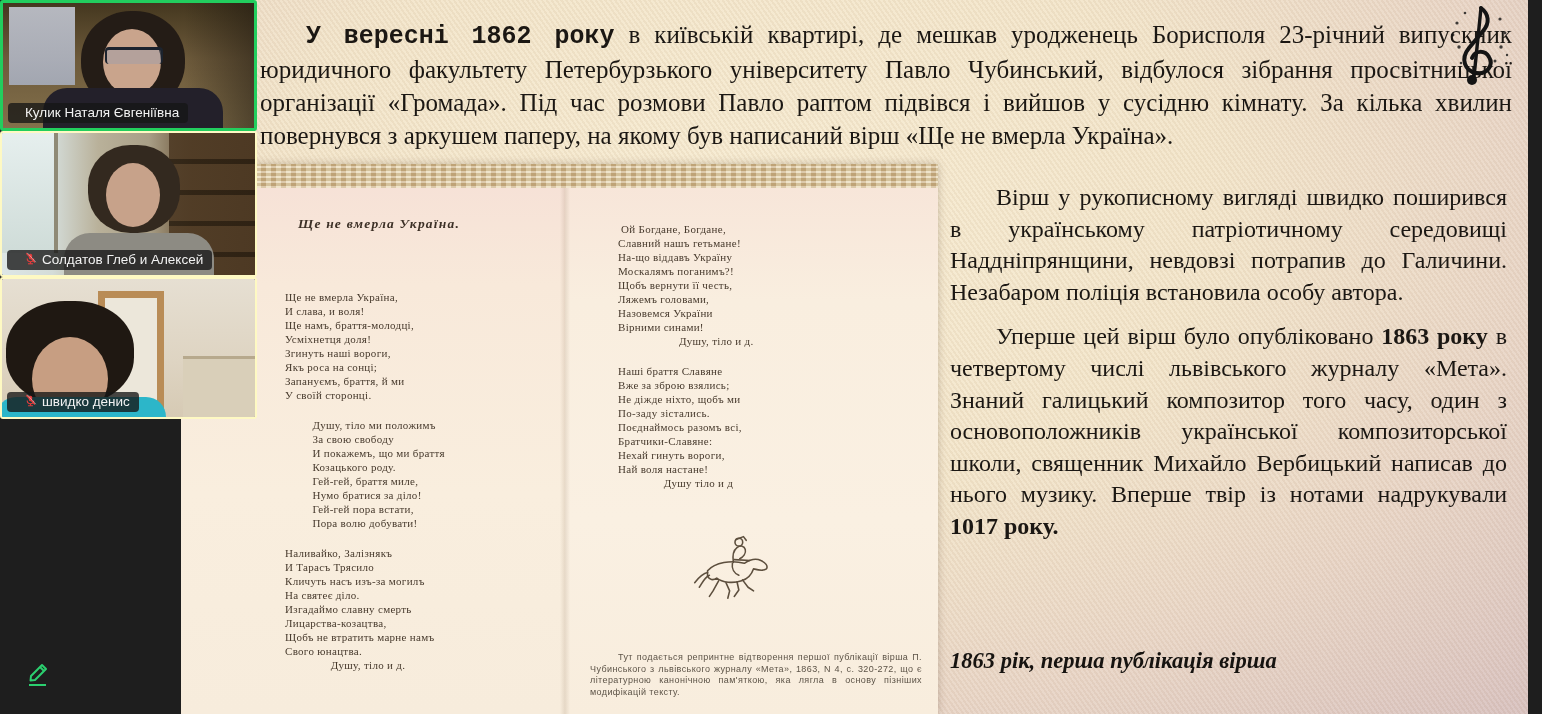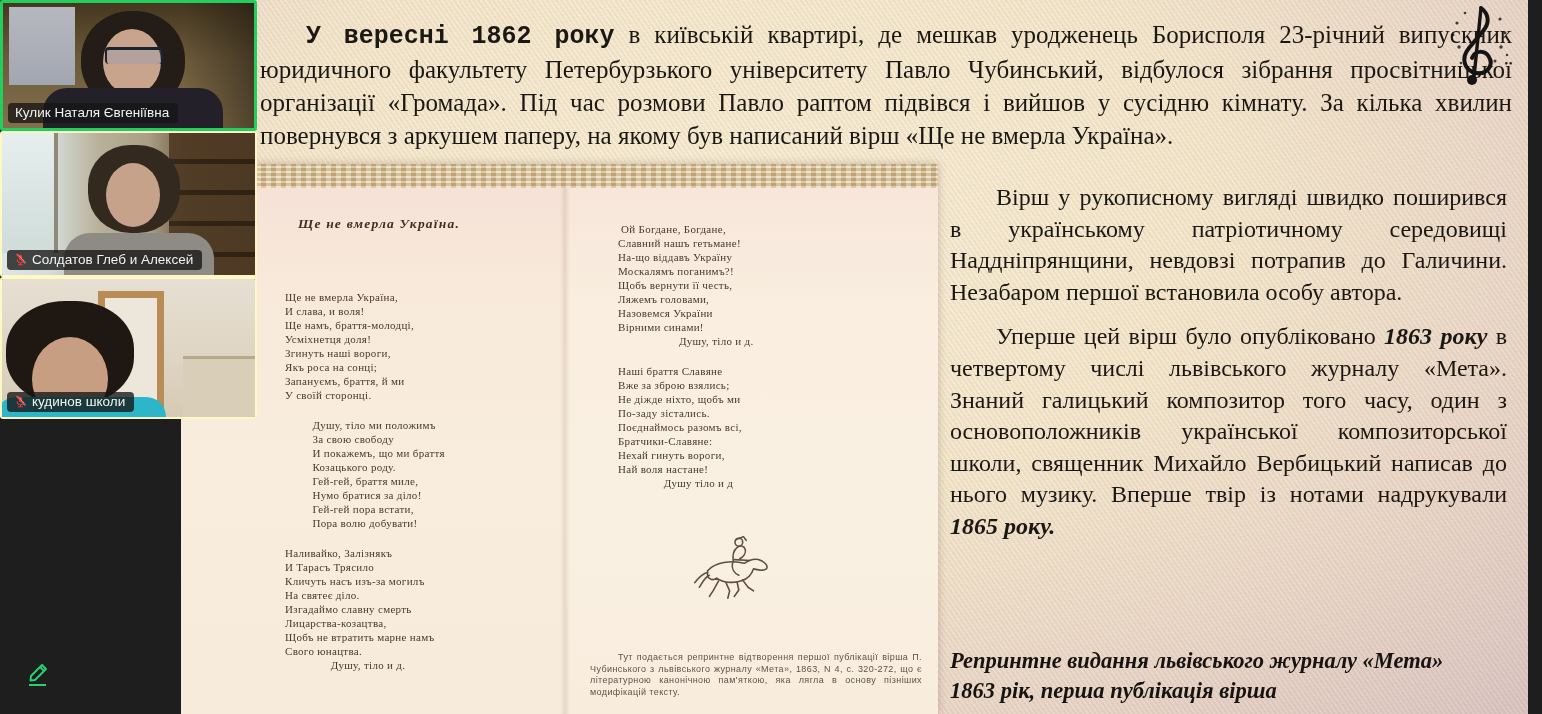--- a/index.html
+++ b/index.html
@@ -61,21 +61,21 @@
     position:absolute;left:25px;top:488px;width:332px;
     font-family:"Liberation Sans","DejaVu Sans",sans-serif;
     font-size:9px;line-height:11.5px;color:#5c5347;text-align:justify;text-indent:28px;
     letter-spacing:.4px;
   }
 
   
   .rcol{position:absolute;left:769px;top:182px;width:557px;color:#1b1713;}
   .rcol p{margin:0;font-size:24px;line-height:31.6px;text-align:justify;text-indent:46px;}
   .rcol p+p{margin-top:13px;}
-  .rcol .bold{font-weight:bold;font-style:italic;}
+  .rcol .bold{font-weight:bold;}
   .caption{
     position:absolute;left:769px;top:646px;width:580px;
     font-size:22.5px;line-height:30px;font-weight:bold;font-style:italic;color:#161310;
   }
 
   
   .videos{position:absolute;left:0;top:0;width:257px;z-index:5;}
   .tile{position:relative;width:257px;overflow:hidden;background:#000;border:2px solid #fef9c3;box-sizing:border-box;border-radius:3px;}
   .tile.t1{height:131px;border:3px solid #22ce5e;}
   .tile.t2{height:146px;}
@@ -94,22 +94,22 @@
   .s2 .hair{position:absolute;left:86px;top:12px;width:92px;height:88px;border-radius:46%;background:#33291f;}
   .s2 .face{position:absolute;left:104px;top:30px;width:54px;height:64px;border-radius:50%;background:#c7a28a;}
   .s2 .body{position:absolute;left:62px;bottom:-10px;width:150px;height:52px;border-radius:26px 26px 0 0;background:#8d8b83;}
   .s3{background:linear-gradient(180deg,#e6dfd2 0%,#ded4c2 60%,#d6cab4 100%);}
   .s3 .door{position:absolute;left:96px;top:12px;width:66px;height:124px;background:#ece7da;border:7px solid #b98c56;box-sizing:border-box;}
   .s3 .cab{position:absolute;right:0;bottom:0;width:72px;height:58px;background:#d9cfb9;border-top:3px solid #b7a98d;}
   .s3 .hair{position:absolute;left:4px;top:22px;width:128px;height:104px;border-radius:46%;background:#1f1812;}
   .s3 .face{position:absolute;left:30px;top:58px;width:76px;height:84px;border-radius:50%;background:#c79e82;}
   .s3 .shirt{position:absolute;left:-6px;bottom:-14px;width:170px;height:34px;border-radius:20px 20px 0 0;background:#2cb6c9;}
   .nametag{
-    position:absolute;left:5px;bottom:5px;display:flex;align-items:center;gap:5px;
-    background:rgba(22,22,22,.78);color:#f2f2f2;border-radius:4px;padding:2px 9px 3px 7px;
+    position:absolute;left:5px;bottom:5px;display:flex;align-items:flex-start;gap:5px;
+    background:rgba(22,22,22,.78);color:#f2f2f2;border-radius:4px;padding:2px 9px 3px 17px;
     font-family:"Liberation Sans","DejaVu Sans",sans-serif;font-size:13.5px;white-space:nowrap;
   }
   .micicon{width:13px;height:13px;flex:0 0 auto;}
 
   .pencil{position:absolute;left:24px;top:656px;width:30px;height:32px;z-index:6;cursor:pointer;}
 </style>
 </head>
 <body>
 
 <div class="stage">
@@ -156,26 +156,25 @@
             <path d="M47 30 L64 31 M45 34 C44 40 47 45 52 47"></path>
           </g>
         </svg>
         <div class="footnote">Тут подається репринтне відтворення першої публікації вірша П. Чубинського з львівського журналу «Мета», 1863, N 4, с. 320-272, що є літературною канонічною пам'яткою, яка лягла в основу пізніших модифікацій тексту.</div>
       </div>
       <div class="seam"></div>
       <div class="weave"></div>
     </div>
 
     <div class="rcol">
-      <p><span>Вірш у рукописному вигляді швидко поширився в українському патріотичному середовищі Наддніпрянщини, невдовзі потрапив до Галичини. Незабаром першої встановила особу автора.</span></p>
-      <p><span>Уперше цей вірш було опубліковано </span><span class="bold">1863 року</span><span> в четвертому числі львівського журналу «Мета». Знаний галицький композитор того часу, один з основоположників української композиторської школи, священник Михайло Вербицький написав до нього музику. Вперше твір із нотами надрукували </span><span class="bold">1865 року.</span></p>
+      <p><span>Вірш у рукописному вигляді швидко поширився в українському патріотичному середовищі Наддніпрянщини, невдовзі потрапив до Галичини. Незабаром поліція встановила особу автора.</span></p>
+      <p><span>Уперше цей вірш було опубліковано </span><span class="bold">1863 року</span><span> в четвертому числі львівського журналу «Мета». Знаний галицький композитор того часу, один з основоположників української композиторської школи, священник Михайло Вербицький написав до нього музику. Вперше твір із нотами надрукували </span><span class="bold">1017 року.</span></p>
     </div>
 
     <div class="caption">
-      <div>Репринтне видання львівського журналу «Мета»</div>
       <div>1863 рік, перша публікація вірша</div>
     </div>
   </div>
 
   <div class="videos">
 
     <div class="tile t1">
       <div class="scene s1">
         <div class="poster"></div>
         <div class="shade"></div>
@@ -220,21 +219,21 @@
       </div>
       <div class="nametag">
         <svg class="micicon" viewBox="0 0 16 16">
           <rect x="6" y="2" width="4" height="7" rx="2" fill="#e03c3c"></rect>
           <path d="M4 8 a4 4 0 0 0 8 0" stroke="#e03c3c" stroke-width="1.4" fill="none"></path>
           <line x1="8" y1="12" x2="8" y2="14.5" stroke="#e03c3c" stroke-width="1.4"></line>
           <line x1="5" y1="14.5" x2="11" y2="14.5" stroke="#e03c3c" stroke-width="1.4"></line>
           <line x1="3" y1="1.5" x2="13.5" y2="13" stroke="#e03c3c" stroke-width="1.8"></line>
           <line x1="4" y1="1" x2="14.5" y2="12.5" stroke="#ffffff" stroke-width="0.8" opacity="0.7"></line>
         </svg>
-        <span>кудинов школи</span>
+        <span>швидко денис</span>
       </div>
     </div>
   </div>
 
   <svg class="pencil" viewBox="0 0 30 32">
     <g stroke="#2bcf6f" stroke-width="2" fill="none" stroke-linejoin="round">
       <path d="M7 20 L18 9 L22 13 L11 24 L6.5 24.5 Z"></path>
       <path d="M16 11 L20 15"></path>
       <line x1="5" y1="29" x2="22" y2="29"></line>
     </g>

